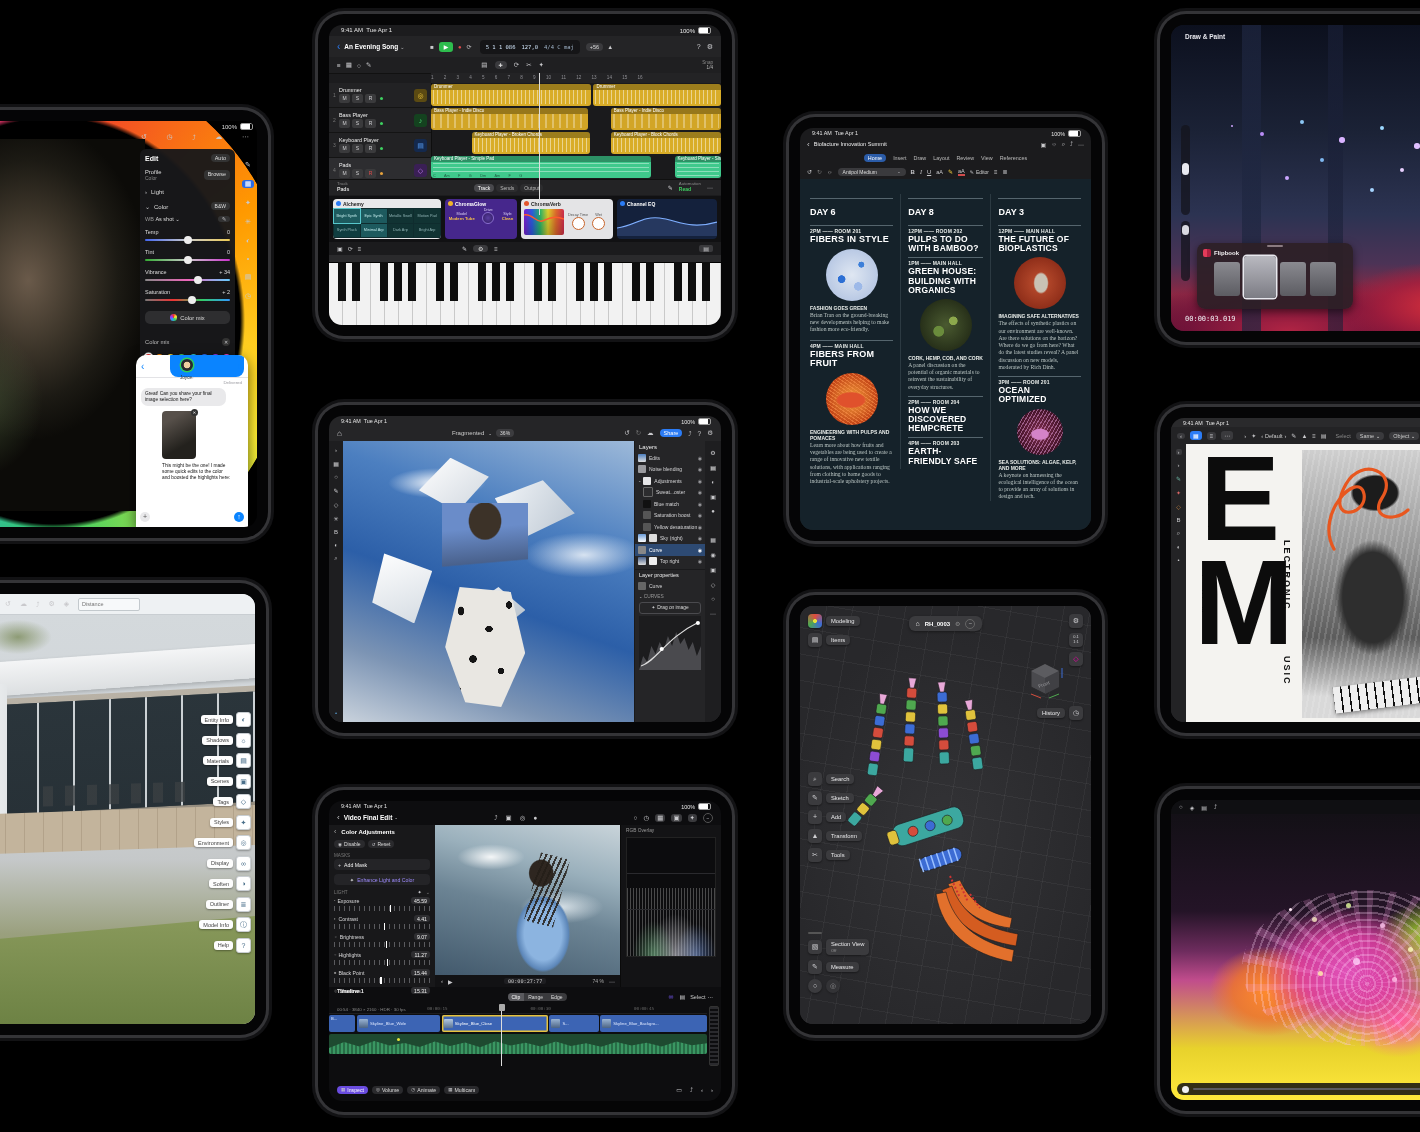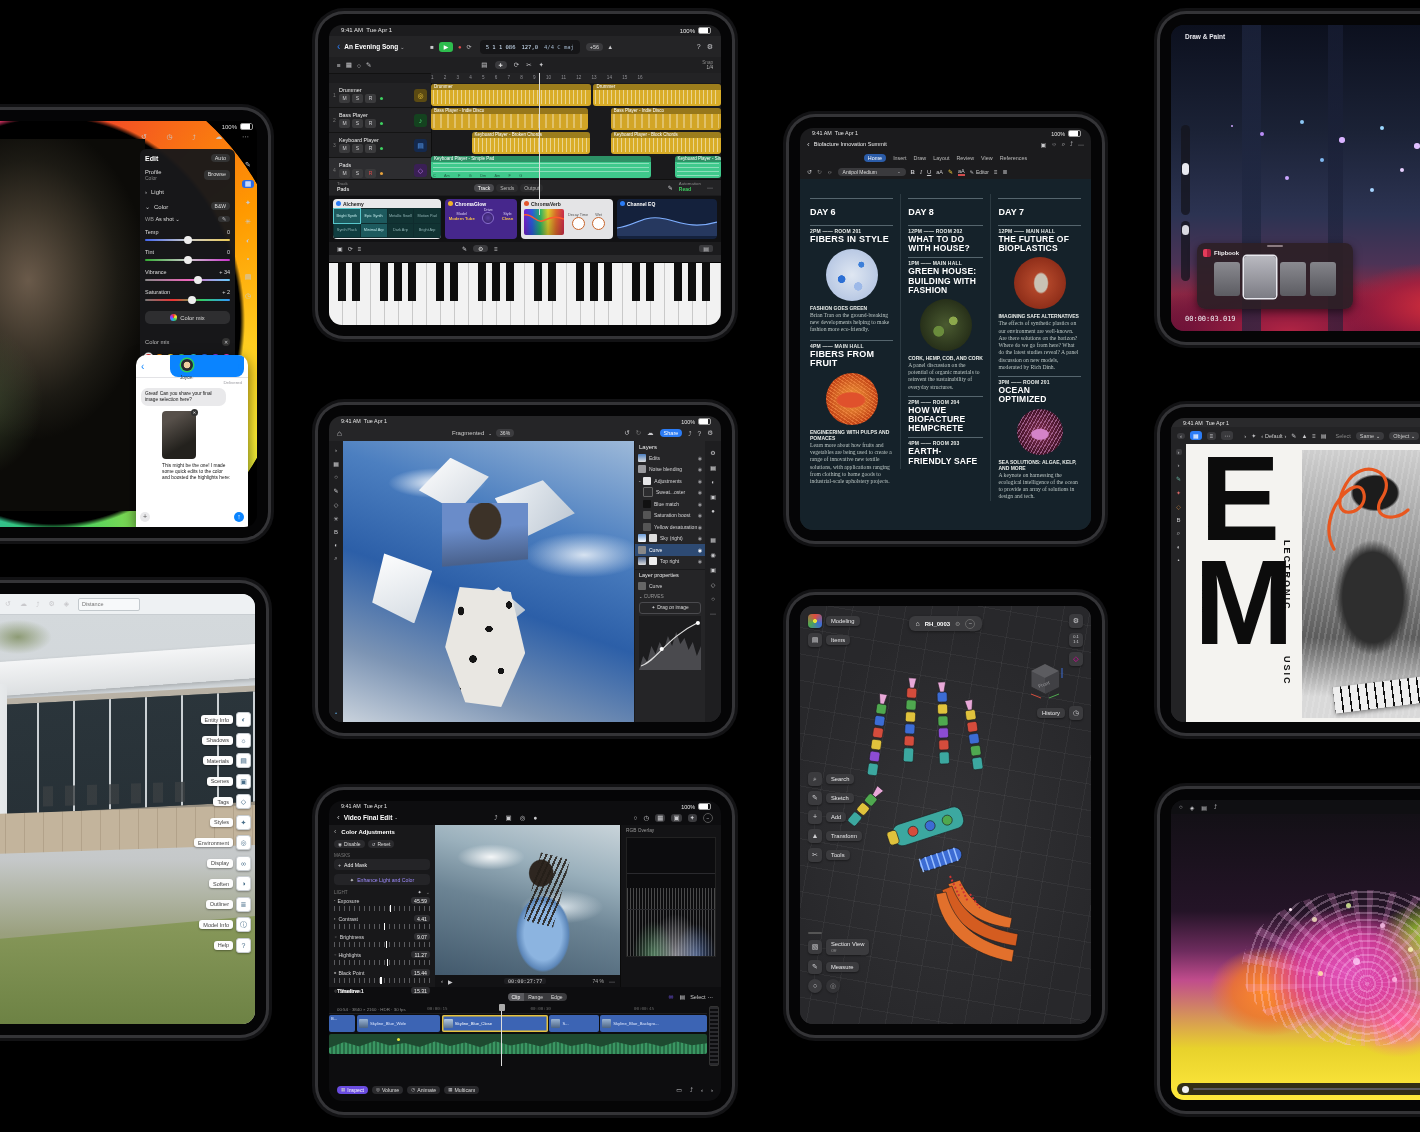--- a/index.html
+++ b/index.html
@@ -480,37 +480,37 @@
           <div class="wd-h" style="font-size:9px;">FIBERS FROM FRUIT</div>
           <div class="wd-circ" style="background:radial-gradient(22px 12px at 48% 52%,#e0512c 60%,transparent 70%),repeating-linear-gradient(35deg,rgba(255,150,80,.5) 0 1px,transparent 1px 3px),radial-gradient(#f0a03c,#c03c14 75%,#7c1e08);"></div>
           <div class="wd-tag">ENGINEERING WITH PULPS AND POMACES</div>
           <div class="wd-body">Learn more about how fruits and vegetables are being used to create a range of innovative new textile solutions, with applications ranging from clothing to home goods to industrial-scale upholstery projects.</div>
         </div>
 
         <div style="width:33.3%;padding:0 7px;box-sizing:border-box;border-left:1px solid #2c3a42;">
           <div class="wd-rule"></div><b style="font-size:9px;color:#fff;">DAY 8</b>
           <div class="wd-rule" style="margin-top:6px;"></div>
           <div class="wd-time">12PM —— ROOM 202</div>
-          <div class="wd-h">WHAT TO DO WITH HOUSE?</div>
+          <div class="wd-h">PULPS TO DO WITH BAMBOO?</div>
           <div class="wd-rule"></div>
           <div class="wd-time">1PM —— MAIN HALL</div>
-          <div class="wd-h">GREEN HOUSE: BUILDING WITH FASHION</div>
+          <div class="wd-h">GREEN HOUSE: BUILDING WITH ORGANICS</div>
           <div class="wd-circ" style="background:radial-gradient(10px 10px at 36% 62%,#6a8c3c 50%,transparent 58%),radial-gradient(8px 8px at 64% 42%,#8ca84c 50%,transparent 58%),radial-gradient(#4a5a30,#222a16 80%);"></div>
           <div class="wd-tag">CORK, HEMP, COB, AND CORK</div>
           <div class="wd-body">A panel discussion on the potential of organic materials to reinvent the sustainability of everyday structures.</div>
           <div class="wd-rule" style="margin-top:5px;"></div>
           <div class="wd-time">2PM —— ROOM 204</div>
-          <div class="wd-h">HOW WE BIOFACTURE HEMPCRETE</div>
+          <div class="wd-h">HOW WE DISCOVERED HEMPCRETE</div>
           <div class="wd-rule"></div>
           <div class="wd-time">4PM —— ROOM 203</div>
           <div class="wd-h">EARTH-FRIENDLY SAFE</div>
         </div>
 
         <div style="width:33.3%;padding-left:7px;box-sizing:border-box;border-left:1px solid #2c3a42;">
-          <div class="wd-rule"></div><b style="font-size:9px;color:#fff;">DAY 7</b>
+          <div class="wd-rule"></div><b style="font-size:9px;color:#fff;">DAY 3</b>
           <div class="wd-rule" style="margin-top:6px;"></div>
           <div class="wd-time">12PM —— MAIN HALL</div>
           <div class="wd-h">THE FUTURE OF BIOPLASTICS</div>
           <div class="wd-circ" style="background:radial-gradient(14px 20px at 52% 50%,#c9c2b4 45%,transparent 55%),radial-gradient(#c05030,#8c2c18 75%,#5c1608);"></div>
           <div class="wd-tag">IMAGINING SAFE ALTERNATIVES</div>
           <div class="wd-body">The effects of synthetic plastics on our environment are well-known. Are there solutions on the horizon? Where do we go from here? What do the latest studies reveal? A panel discussion on new models, moderated by Rich Dinh.</div>
           <div class="wd-rule" style="margin-top:5px;"></div>
           <div class="wd-time">3PM —— ROOM 201</div>
           <div class="wd-h">OCEAN OPTIMIZED</div>
           <div class="wd-circ" style="width:46px;height:46px;background:radial-gradient(16px 10px at 50% 55%,#d483c9 50%,transparent 60%),repeating-linear-gradient(120deg,rgba(230,160,220,.5) 0 1px,transparent 1px 3px),radial-gradient(#7c2c4c,#3c1024 80%);"></div>

